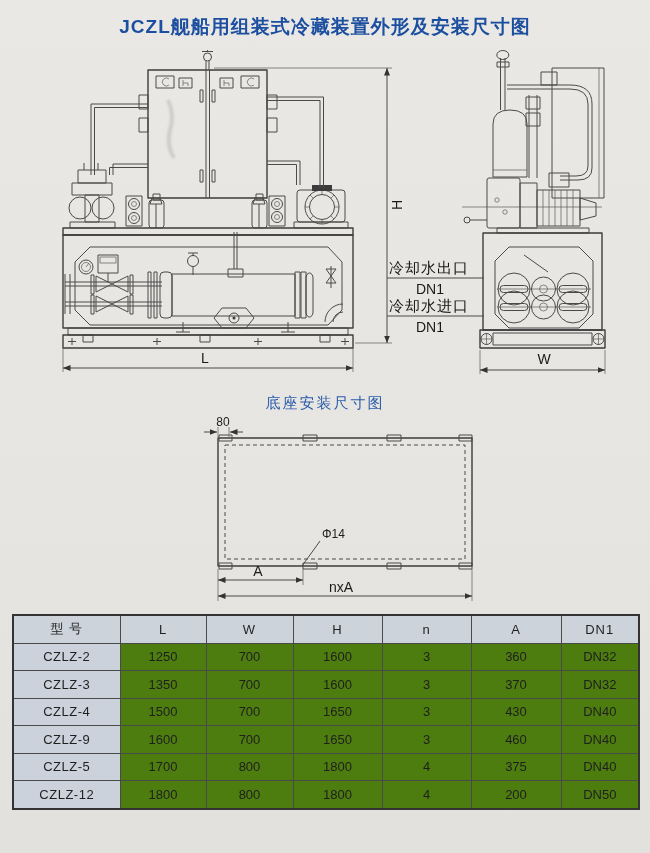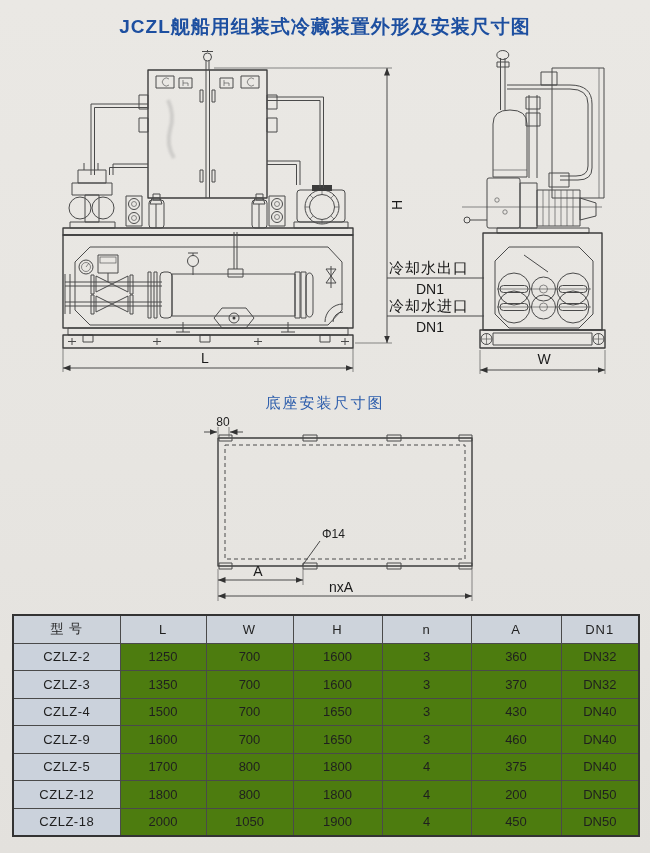--- a/index.html
+++ b/index.html
@@ -426,25 +426,16 @@
     </tr>
     <tr>
       <td class="model">CZLZ-12</td>
       <td>1800</td>
       <td>800</td>
       <td>1800</td>
       <td>4</td>
       <td>200</td>
       <td>DN50</td>
     </tr>
-    <tr>
-      <td class="model">CZLZ-18</td>
-      <td>2000</td>
-      <td>1050</td>
-      <td>1900</td>
-      <td>4</td>
-      <td>450</td>
-      <td>DN50</td>
-    </tr>
   </tbody>
     </table>
 
 </div>
 
 </body></html>

